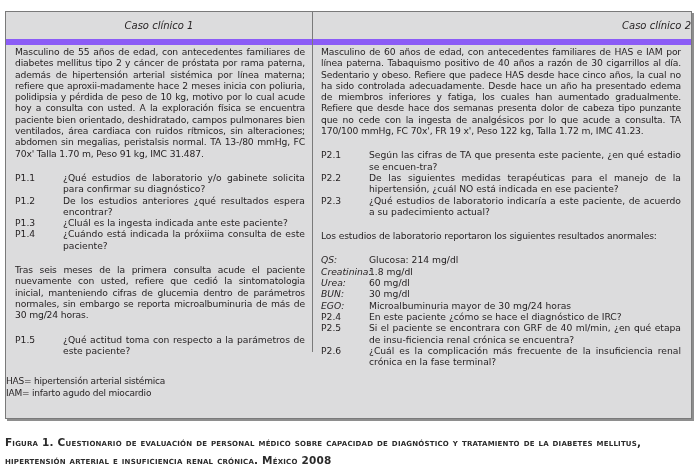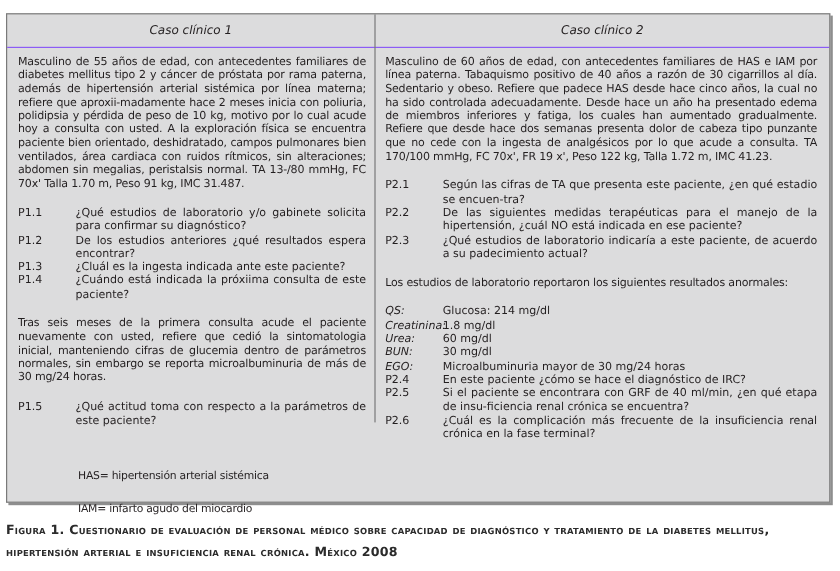--- a/index.html
+++ b/index.html
@@ -2,39 +2,39 @@
 <html><head>
 <meta charset="utf-8">
 <style>
   html, body { margin: 0; padding: 0; background: #ffffff; }
   body { width: 700px; height: 476px; position: relative; overflow: hidden;
          font-family: "DejaVu Sans", "Liberation Sans", sans-serif; color: #231f20; }
   .figure-box { position: absolute; left: 5px; top: 11px; width: 687px; height: 408px;
                 background: #dcdcdd; border: 1px solid #7a7a7a;
                 box-shadow: 2px 2px 0 #8e8e8e; box-sizing: border-box; }
   .header-row { position: absolute; left: 0; top: 0; width: 685px; height: 27px;
-                border-bottom: 1px solid #8b5cf6; }
+                border-bottom: 6px solid #8b5cf6; }
   .hdr { position: absolute; top: 0; height: 27px; line-height: 27px; text-align: center;
          font-style: italic; font-size: 10px; }
   .hdr1 { left: 0; width: 306px; }
-  .hdr2 { left: 307px; width: 378px; }
+  .hdr2 { left: 307px; width: 378px; text-align: right; }
   .col-divider { position: absolute; left: 306px; top: 0; width: 1px; height: 340px; background: #7a7a7a; }
   .col { position: absolute; top: 34px; font-size: 9.2px; line-height: 11.3px; }
   .col1 { left: 9px; width: 290px; }
   .col2 { left: 315px; width: 360px; }
   p.narr { margin: 0; text-align: justify; letter-spacing: -0.15px; }
   .q { display: flex; margin: 0; justify-content: space-between; }
   .q .qid { width: 48px; flex: none; }
   .col2 .q .qid { width: 48px; }
   .q .qtext { flex: 1; text-align: justify; }
   .gap-m { height: 13px; }
   .lab { display: flex; margin: 0; }
   .lab .lk { width: 48px; flex: none; font-style: italic; }
   .abbr { position: absolute; left: 0; top: 364px; font-size: 9px; line-height: 11.6px; }
-  .abbr div { margin: 16px; letter-spacing: -0.2px; padding-left: 43px; }
+  .abbr div { margin: 0; letter-spacing: -0.2px; }
   .caption { position: absolute; left: 5px; top: 433px; width: 690px; font-size: 10.5px;
              line-height: 18px; font-variant: small-caps; font-weight: bold; color: #2b2b2b;
              letter-spacing: 0.2px; }
 </style>
 </head>
 <body>
 
 <div class="figure-box">
   <div class="header-row">
     <div class="hdr hdr1">Caso clínico 1</div>

